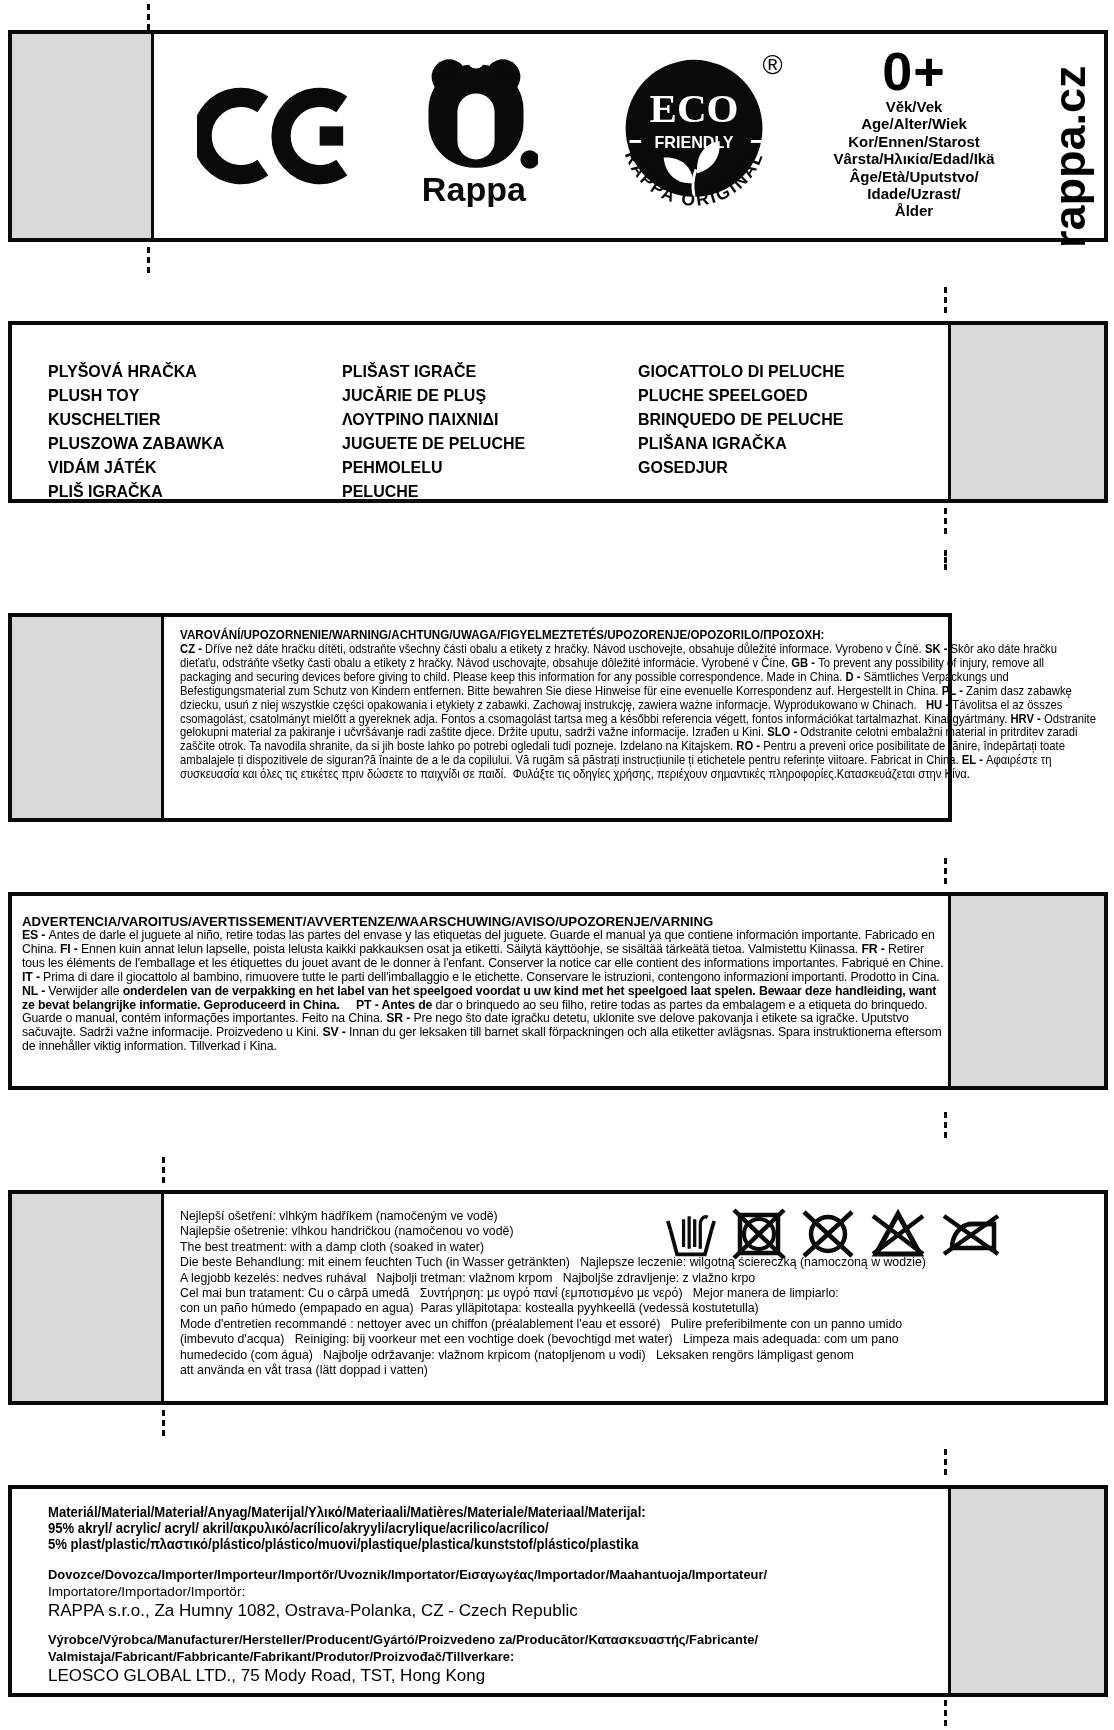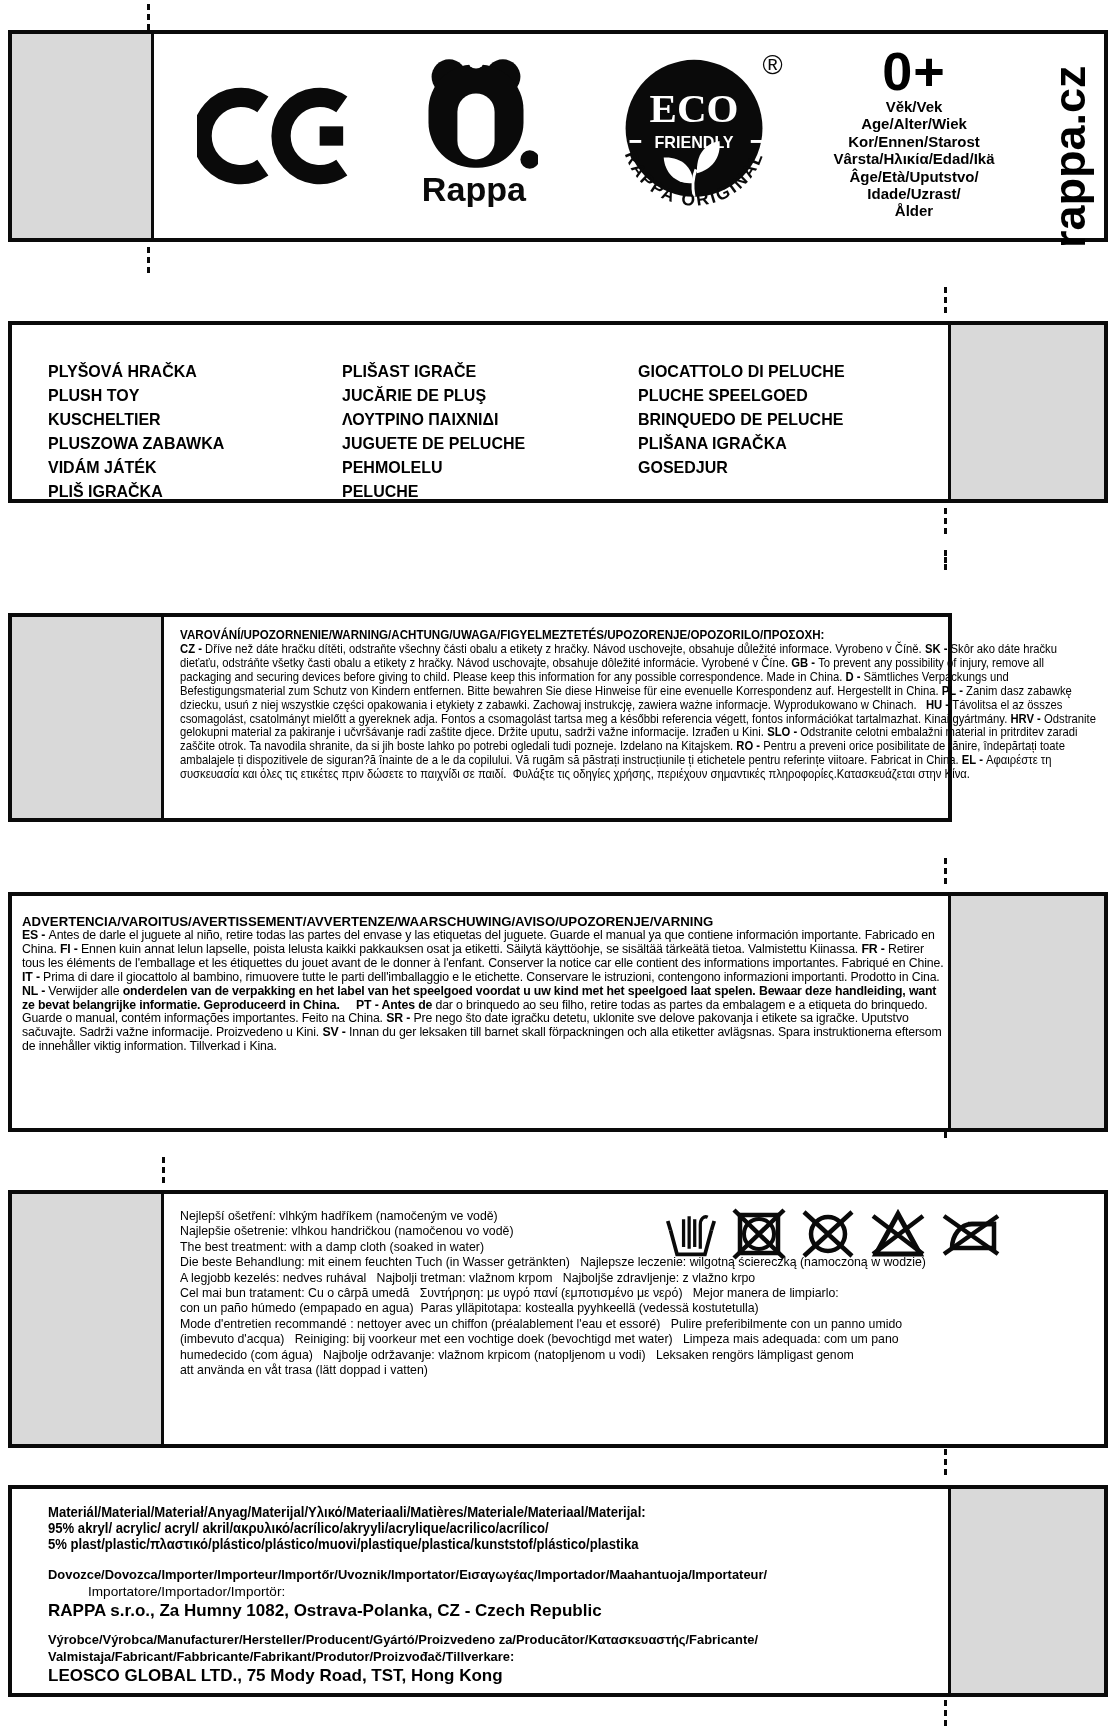--- a/index.html
+++ b/index.html
@@ -31,22 +31,22 @@
   .adv-content .sec-body{font-size:12.3px;line-height:13.9px;letter-spacing:-0.15px;}
   
   .care-content{position:absolute;left:168px;top:14px;width:1010px;transform:scaleX(0.92);transform-origin:0 0;}
   .care-line{font-size:13.4px;line-height:15.4px;white-space:nowrap;}
   .care-symbols{position:absolute;left:652px;top:14px;display:flex;gap:13px;align-items:flex-start;}
   .care-symbols svg{display:block;}
   
   .mat-content{position:absolute;left:36px;top:16px;width:900px;}
   .mat-line{font-weight:700;font-size:13.8px;line-height:16px;white-space:nowrap;transform:scaleX(0.95);transform-origin:0 0;}
   .imp-label-b{font-weight:700;font-size:13.6px;line-height:16.5px;white-space:nowrap;transform:scaleX(0.95);transform-origin:0 0;}
-  .imp-label-r{font-weight:400;font-size:13.6px;line-height:16.5px;white-space:nowrap;margin-left:40px;}
-  .imp-value{font-weight:700;font-size:17px;line-height:22px;white-space:nowrap;}
+  .imp-label-r{font-weight:400;font-size:13.6px;line-height:16.5px;white-space:nowrap;}
+  .imp-value{font-weight:400;font-size:17px;line-height:22px;white-space:nowrap;}
   .spacer14{height:14px;} .spacer10{height:10px;}
 </style>
 </head>
 <body>
 
 <div class="sheet">
 
   <div class="fold" style="left:147px;top:4px;"></div>
   <div class="fold" style="left:147px;top:247px;"></div>
   <div class="fold" style="left:944px;top:287px;"></div>
@@ -152,31 +152,31 @@
   <section class="box" style="left:8px;top:613px;width:944px;height:209px;">
     <div class="gray-left wide"></div>
     <div class="warn-content">
       <div class="sec-title">VAROVÁNÍ/UPOZORNENIE/WARNING/ACHTUNG/UWAGA/FIGYELMEZTETÉS/UPOZORENJE/OPOZORILO/ΠΡΟΣΟΧΗ:</div>
       <div class="sec-body">
         
       <span class="b">CZ - </span><span>Dříve než dáte hračku dítěti, odstraňte všechny části obalu a etikety z hračky. Návod uschovejte, obsahuje důležité informace. Vyrobeno v Číně. </span><span class="b">SK - </span><span>Skôr ako dáte hračku dieťaťu, odstráňte všetky časti obalu a etikety z hračky. Návod uschovajte, obsahuje dôležité informácie. Vyrobené v Číne. </span><span class="b">GB - </span><span>To prevent any possibility of injury, remove all packaging and securing devices before giving to child. Please keep this information for any possible correspondence. Made in China. </span><span class="b">D - </span><span>Sämtliches Verpackungs und Befestigungsmaterial zum Schutz von Kindern entfernen. Bitte bewahren Sie diese Hinweise für eine evenuelle Korrespondenz auf. Hergestellt in China. </span><span class="b">PL - </span><span>Zanim dasz zabawkę dziecku, usuń z niej wszystkie części opakowania i etykiety z zabawki. Zachowaj instrukcję, zawiera ważne informacje. Wyprodukowano w Chinach.&nbsp;&nbsp; </span><span class="b">HU - </span><span>Távolitsa el az összes csomagolást, csatolmányt mielőtt a gyereknek adja. Fontos a csomagolást tartsa meg a későbbi referencia végett, fontos információkat tartalmazhat. Kinai gyártmány. </span><span class="b">HRV - </span><span>Odstranite gelokupni material za pakiranje i učvršávanje radi zaštite djece. Držite uputu, sadrži važne informacije. Izrađen u Kini. </span><span class="b">SLO - </span><span>Odstranite celotni embalažni material in pritrditev zaradi zaščite otrok. Ta navodila shranite, da si jih boste lahko po potrebi ogledali tudi pozneje. Izdelano na Kitajskem. </span><span class="b">RO - </span><span>Pentru a preveni orice posibilitate de rănire, îndepărtați toate ambalajele ți dispozitivele de siguran?ă înainte de a le da copilului. Vă rugăm să păstrați instrucțiunile ți etichetele pentru referințe viitoare. Fabricat in China. </span><span class="b">EL - </span><span>Αφαιρέστε τη συσκευασία και όλες τις ετικέτες πριν δώσετε το παιχνίδι σε παιδί.&nbsp; Φυλάξτε τις οδηγίες χρήσης, περιέχουν σημαντικές πληροφορίες.Κατασκευάζεται στην Κίνα.</span></div>
     </div>
   </section>
 
-  <section class="box" style="left:8px;top:892px;width:1100px;height:240px;">
+  <section class="box" style="left:8px;top:892px;width:1100px;height:198px;">
     <div class="gray-right"></div>
     <div class="adv-content">
       <div class="sec-title">ADVERTENCIA/VAROITUS/AVERTISSEMENT/AVVERTENZE/WAARSCHUWING/AVISO/UPOZORENJE/VARNING</div>
       <div class="sec-body">
         
       <span class="b">ES - </span><span>Antes de darle el juguete al niño, retire todas las partes del envase y las etiquetas del juguete. Guarde el manual ya que contiene información importante. Fabricado en China. </span><span class="b">FI - </span><span>Ennen kuin annat lelun lapselle, poista lelusta kaikki pakkauksen osat ja etiketti. Säilytä käyttöohje, se sisältää tärkeätä tietoa. Valmistettu Kiinassa. </span><span class="b">FR - </span><span>Retirer tous les éléments de l'emballage et les étiquettes du jouet avant de le donner à l'enfant. Conserver la notice car elle contient des informations importantes. Fabriqué en Chine. </span><span class="b">IT - </span><span>Prima di dare il giocattolo al bambino, rimuovere tutte le parti dell'imballaggio e le etichette. Conservare le istruzioni, contengono informazioni importanti. Prodotto in Cina. </span><span class="b">NL - </span><span>Verwijder alle </span><span class="b"></span><span class="b">onderdelen van de verpakking en het label van het speelgoed voordat u uw kind met het speelgoed laat spelen. Bewaar deze handleiding, want ze bevat belangrijke informatie. Geproduceerd in China.&nbsp;&nbsp;&nbsp;&nbsp; </span><span class="b">PT - Antes de </span><span>dar o brinquedo ao seu filho, retire todas as partes da embalagem e a etiqueta do brinquedo. Guarde o manual, contém informações importantes. Feito na China. </span><span class="b">SR - </span><span>Pre nego što date igračku detetu, uklonite sve delove pakovanja i etikete sa igračke. Uputstvo sačuvajte. Sadrži važne informacije. Proizvedeno u Kini. </span><span class="b">SV - </span><span>Innan du ger leksaken till barnet skall förpackningen och alla etiketter avlägsnas. Spara instruktionerna eftersom de innehåller viktig information. Tillverkad i Kina.</span></div>
     </div>
   </section>
 
-  <section class="box" style="left:8px;top:1190px;width:1100px;height:258px;">
+  <section class="box" style="left:8px;top:1190px;width:1100px;height:215px;">
     <div class="gray-left wide"></div>
     <div class="care-content">
       <div>
 
       <div class="care-line">Nejlepší ošetření: vlhkým hadříkem (namočeným ve vodě)</div>
           <div class="care-line">Najlepšie ošetrenie: vlhkou handričkou (namočenou vo vodě)</div>
           <div class="care-line">The best treatment: with a damp cloth (soaked in water)</div>
         </div>
       <div>
 

